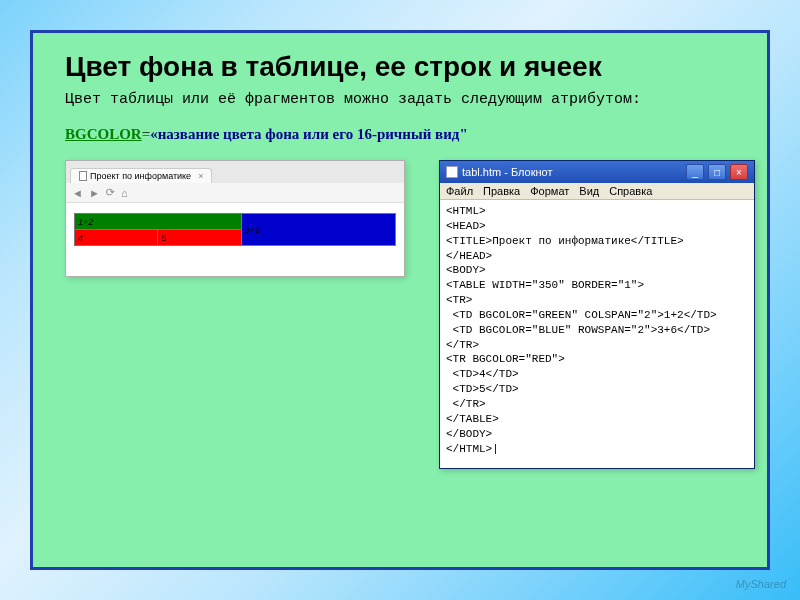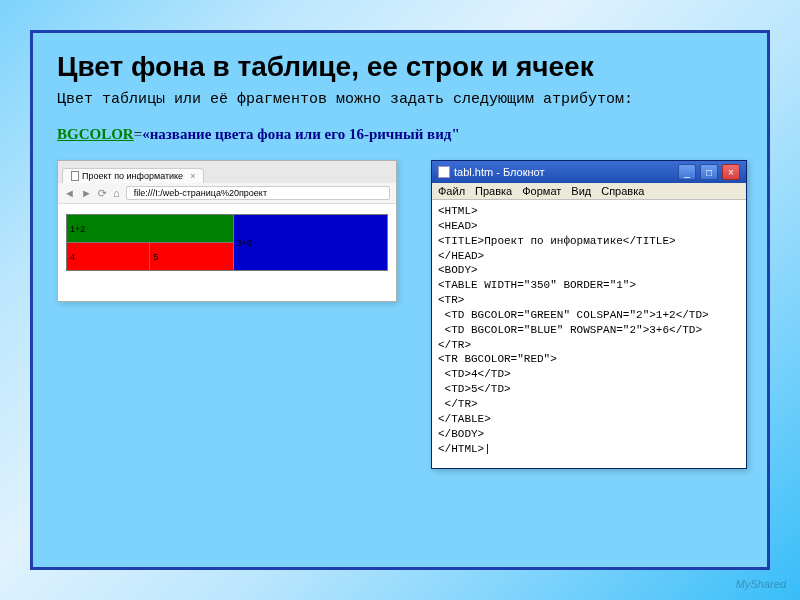--- a/index.html
+++ b/index.html
@@ -10,23 +10,23 @@
     font-family: Arial, sans-serif;
     background: linear-gradient(135deg, #7dd3fc 0%, #bae6fd 20%, #e0f2fe 40%, #bae6fd 60%, #7dd3fc 80%, #38bdf8 100%);
     display: flex;
     align-items: center;
     justify-content: center;
     position: relative;
   }
   .slide {
     width: 740px;
     height: 540px;
-    background: #7dd3fc;
+    background: #86efac;
     border: 3px solid #1e40af;
-    padding: 18px 24px;
+    padding: 18px 32px;
     position: relative;
   }
   .title {
     font-size: 28px;
     font-weight: bold;
     color: #000;
     margin: 0 0 8px 0;
   }
   .desc {
     font-size: 15px;
@@ -113,21 +113,21 @@
     font-size: 9px;
   }
   .bm-item { display: flex; align-items: center; gap: 2px; color: #333; }
   .bm-ico { width:8px; height:8px; background:#fff; border:1px solid #999; }
   .bm-ico.mail { background:#f6c400; border-radius:50%; }
   .b-page {
     padding: 10px 8px 30px 8px;
     background: #fff;
   }
   .demo-table { border-collapse: collapse; width: 100%; font-size: 9px; color:#000; }
-  .demo-table td { border: 1px solid #777; padding: 1px 3px; height: 28px; }
+  .demo-table td { border: 1px solid #777; padding: 1px 3px; height: 16px; font-style: italic; }
   .c-green { background: #008000; }
   .c-blue { background: #0000cd; }
   .c-red { background: #ff0000; }
   
   .notepad {
     position: absolute;
     right: 0;
     top: 0;
     width: 316px;
     border: 1px solid #0a246a;
@@ -200,24 +200,20 @@
           <span class="doc-icon"></span>
           <span>Проект по информатике</span>
           <span style="color:#888;margin-left:4px;">×</span>
         </div>
       </div>
       <div class="b-addr">
         <span class="nav-ico">◄</span>
         <span class="nav-ico">►</span>
         <span class="nav-ico">⟳</span>
         <span class="nav-ico">⌂</span>
-        <div class="b-url">
-          <span class="doc-icon"></span>
-          <span>file:///I:/web-страница%20проект</span>
-        </div>
       </div>
       <div class="b-page">
         <table class="demo-table">
           <tbody>
               <tr>
             <td colspan="2" class="c-green">1+2</td>
             <td rowspan="2" class="c-blue">3+6</td>
           </tr>
           <tr class="">
             <td class="c-red">4</td>

